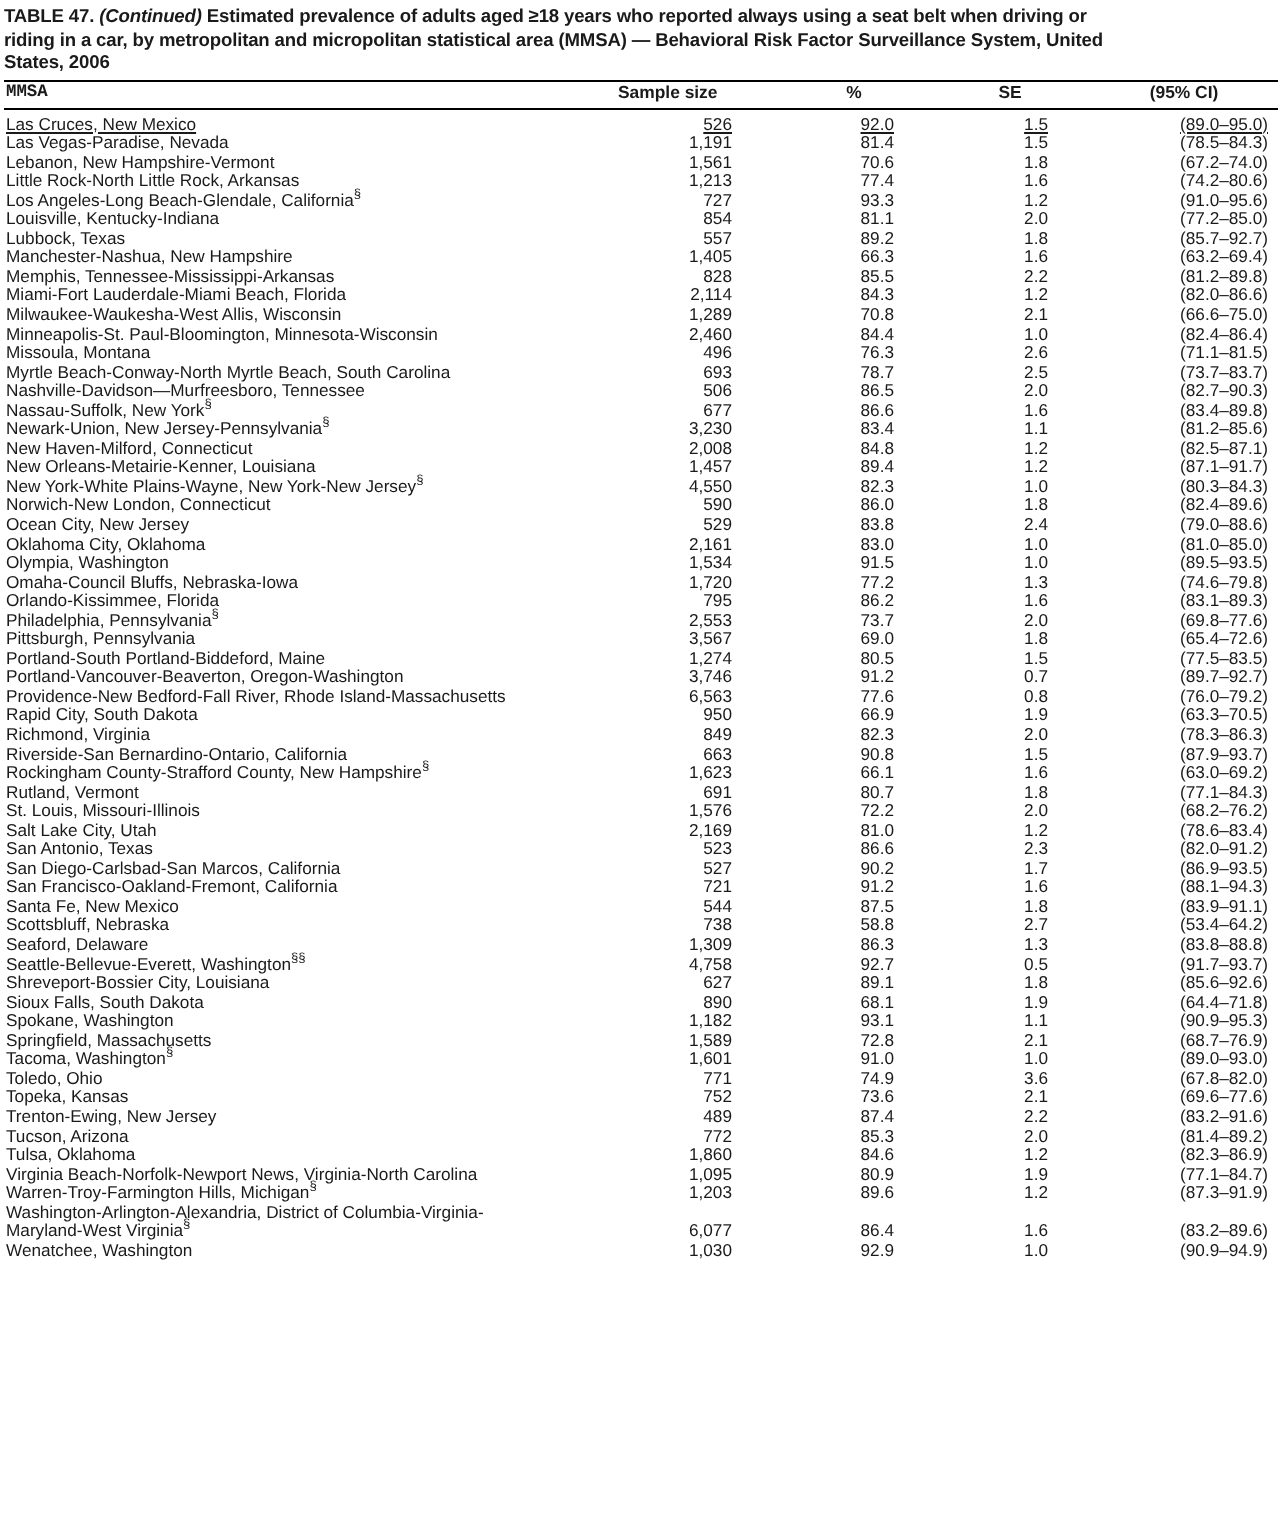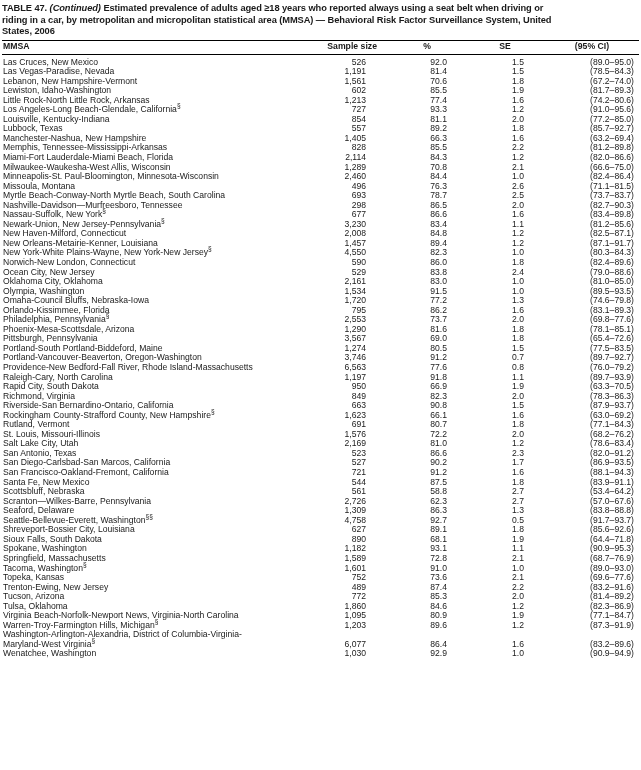--- a/index.html
+++ b/index.html
@@ -47,40 +47,40 @@
   table.data col.c-ci    { width: 90px; }
 
   thead th {
     font-weight: bold;
     font-size: 8.7px;
     padding: 1.5px 0 2.2px 0;
     border-top: 1.1px solid #000;
     border-bottom: 1.1px solid #000;
     vertical-align: bottom;
   }
-  thead th.h-name { text-align: left; padding-left: 1px; }
-  thead th.h-n    { text-align: right; padding-right: 18px; }
+  thead th.h-name { text-align: left; padding-left: 1px; font-family: Liberation Mono, monospace; }
+  thead th.h-n    { text-align: left; padding-right: 18px; }
   thead th.h-pct  { text-align: center; padding-right: 14px; }
   thead th.h-se   { padding-right: 12px; }
   thead th.h-ci   { padding-right: 4px; }
 
   tbody tr { height: 9.55px; }
   tbody td {
     padding: 0;
     vertical-align: top;
     white-space: nowrap;
   }
   tbody td.name { text-align: left; padding-left: 1px; }
   tbody td.num  { text-align: right; }
   tbody td.n    { padding-right: 29px; }
   tbody td.pct  { padding-right: 26px; }
   tbody td.se   { padding-right: 25px; }
   tbody td.ci   { padding-right: 5px; }
 
-  tbody tr.first-body td { padding-top: 2.5px; }
+  tbody tr.first-body td { padding-top: 2.5px; text-decoration: underline; }
 
   .fn {
     font-size: 6.6px;
     vertical-align: super;
     line-height: 0;
   }
   .cont-line { padding-left: 6px; }
 </style>
 </head>
 <body>
@@ -125,27 +125,20 @@
           <td class="num ci">(78.5–84.3)</td>
         </tr>
         <tr>
           <td class="name">Lebanon, New Hampshire-Vermont</td>
           <td class="num n">1,561</td>
           <td class="num pct">70.6</td>
           <td class="num se">1.8</td>
           <td class="num ci">(67.2–74.0)</td>
         </tr>
         <tr>
-          <td class="name">Lewiston, Idaho-Washington</td>
-          <td class="num n">602</td>
-          <td class="num pct">85.5</td>
-          <td class="num se">1.9</td>
-          <td class="num ci">(81.7–89.3)</td>
-        </tr>
-        <tr>
           <td class="name">Little Rock-North Little Rock, Arkansas</td>
           <td class="num n">1,213</td>
           <td class="num pct">77.4</td>
           <td class="num se">1.6</td>
           <td class="num ci">(74.2–80.6)</td>
         </tr>
         <tr>
           <td class="name">Los Angeles-Long Beach-Glendale, California<span class="fn">§</span></td>
           <td class="num n">727</td>
           <td class="num pct">93.3</td>
@@ -210,21 +203,21 @@
         </tr>
         <tr>
           <td class="name">Myrtle Beach-Conway-North Myrtle Beach, South Carolina</td>
           <td class="num n">693</td>
           <td class="num pct">78.7</td>
           <td class="num se">2.5</td>
           <td class="num ci">(73.7–83.7)</td>
         </tr>
         <tr>
           <td class="name">Nashville-Davidson—Murfreesboro, Tennessee</td>
-          <td class="num n">298</td>
+          <td class="num n">506</td>
           <td class="num pct">86.5</td>
           <td class="num se">2.0</td>
           <td class="num ci">(82.7–90.3)</td>
         </tr>
         <tr>
           <td class="name">Nassau-Suffolk, New York<span class="fn">§</span></td>
           <td class="num n">677</td>
           <td class="num pct">86.6</td>
           <td class="num se">1.6</td>
           <td class="num ci">(83.4–89.8)</td>
@@ -300,27 +293,20 @@
           <td class="num ci">(83.1–89.3)</td>
         </tr>
         <tr>
           <td class="name">Philadelphia, Pennsylvania<span class="fn">§</span></td>
           <td class="num n">2,553</td>
           <td class="num pct">73.7</td>
           <td class="num se">2.0</td>
           <td class="num ci">(69.8–77.6)</td>
         </tr>
         <tr>
-          <td class="name">Phoenix-Mesa-Scottsdale, Arizona</td>
-          <td class="num n">1,290</td>
-          <td class="num pct">81.6</td>
-          <td class="num se">1.8</td>
-          <td class="num ci">(78.1–85.1)</td>
-        </tr>
-        <tr>
           <td class="name">Pittsburgh, Pennsylvania</td>
           <td class="num n">3,567</td>
           <td class="num pct">69.0</td>
           <td class="num se">1.8</td>
           <td class="num ci">(65.4–72.6)</td>
         </tr>
         <tr>
           <td class="name">Portland-South Portland-Biddeford, Maine</td>
           <td class="num n">1,274</td>
           <td class="num pct">80.5</td>
@@ -335,27 +321,20 @@
           <td class="num ci">(89.7–92.7)</td>
         </tr>
         <tr>
           <td class="name">Providence-New Bedford-Fall River, Rhode Island-Massachusetts</td>
           <td class="num n">6,563</td>
           <td class="num pct">77.6</td>
           <td class="num se">0.8</td>
           <td class="num ci">(76.0–79.2)</td>
         </tr>
         <tr>
-          <td class="name">Raleigh-Cary, North Carolina</td>
-          <td class="num n">1,197</td>
-          <td class="num pct">91.8</td>
-          <td class="num se">1.1</td>
-          <td class="num ci">(89.7–93.9)</td>
-        </tr>
-        <tr>
           <td class="name">Rapid City, South Dakota</td>
           <td class="num n">950</td>
           <td class="num pct">66.9</td>
           <td class="num se">1.9</td>
           <td class="num ci">(63.3–70.5)</td>
         </tr>
         <tr>
           <td class="name">Richmond, Virginia</td>
           <td class="num n">849</td>
           <td class="num pct">82.3</td>
@@ -420,31 +399,24 @@
         </tr>
         <tr>
           <td class="name">Santa Fe, New Mexico</td>
           <td class="num n">544</td>
           <td class="num pct">87.5</td>
           <td class="num se">1.8</td>
           <td class="num ci">(83.9–91.1)</td>
         </tr>
         <tr>
           <td class="name">Scottsbluff, Nebraska</td>
-          <td class="num n">561</td>
+          <td class="num n">738</td>
           <td class="num pct">58.8</td>
           <td class="num se">2.7</td>
           <td class="num ci">(53.4–64.2)</td>
-        </tr>
-        <tr>
-          <td class="name">Scranton—Wilkes-Barre, Pennsylvania</td>
-          <td class="num n">2,726</td>
-          <td class="num pct">62.3</td>
-          <td class="num se">2.7</td>
-          <td class="num ci">(57.0–67.6)</td>
         </tr>
         <tr>
           <td class="name">Seaford, Delaware</td>
           <td class="num n">1,309</td>
           <td class="num pct">86.3</td>
           <td class="num se">1.3</td>
           <td class="num ci">(83.8–88.8)</td>
         </tr>
         <tr>
           <td class="name">Seattle-Bellevue-Everett, Washington<span class="fn">§§</span></td>
@@ -482,20 +454,27 @@
           <td class="num ci">(68.7–76.9)</td>
         </tr>
         <tr>
           <td class="name">Tacoma, Washington<span class="fn">§</span></td>
           <td class="num n">1,601</td>
           <td class="num pct">91.0</td>
           <td class="num se">1.0</td>
           <td class="num ci">(89.0–93.0)</td>
         </tr>
         <tr>
+          <td class="name">Toledo, Ohio</td>
+          <td class="num n">771</td>
+          <td class="num pct">74.9</td>
+          <td class="num se">3.6</td>
+          <td class="num ci">(67.8–82.0)</td>
+        </tr>
+        <tr>
           <td class="name">Topeka, Kansas</td>
           <td class="num n">752</td>
           <td class="num pct">73.6</td>
           <td class="num se">2.1</td>
           <td class="num ci">(69.6–77.6)</td>
         </tr>
         <tr>
           <td class="name">Trenton-Ewing, New Jersey</td>
           <td class="num n">489</td>
           <td class="num pct">87.4</td>

